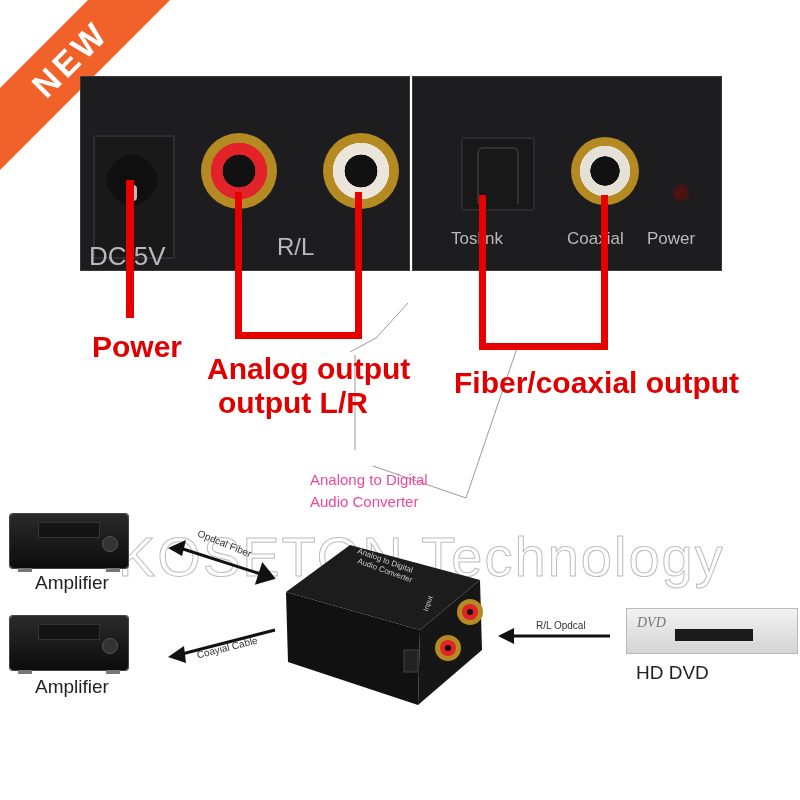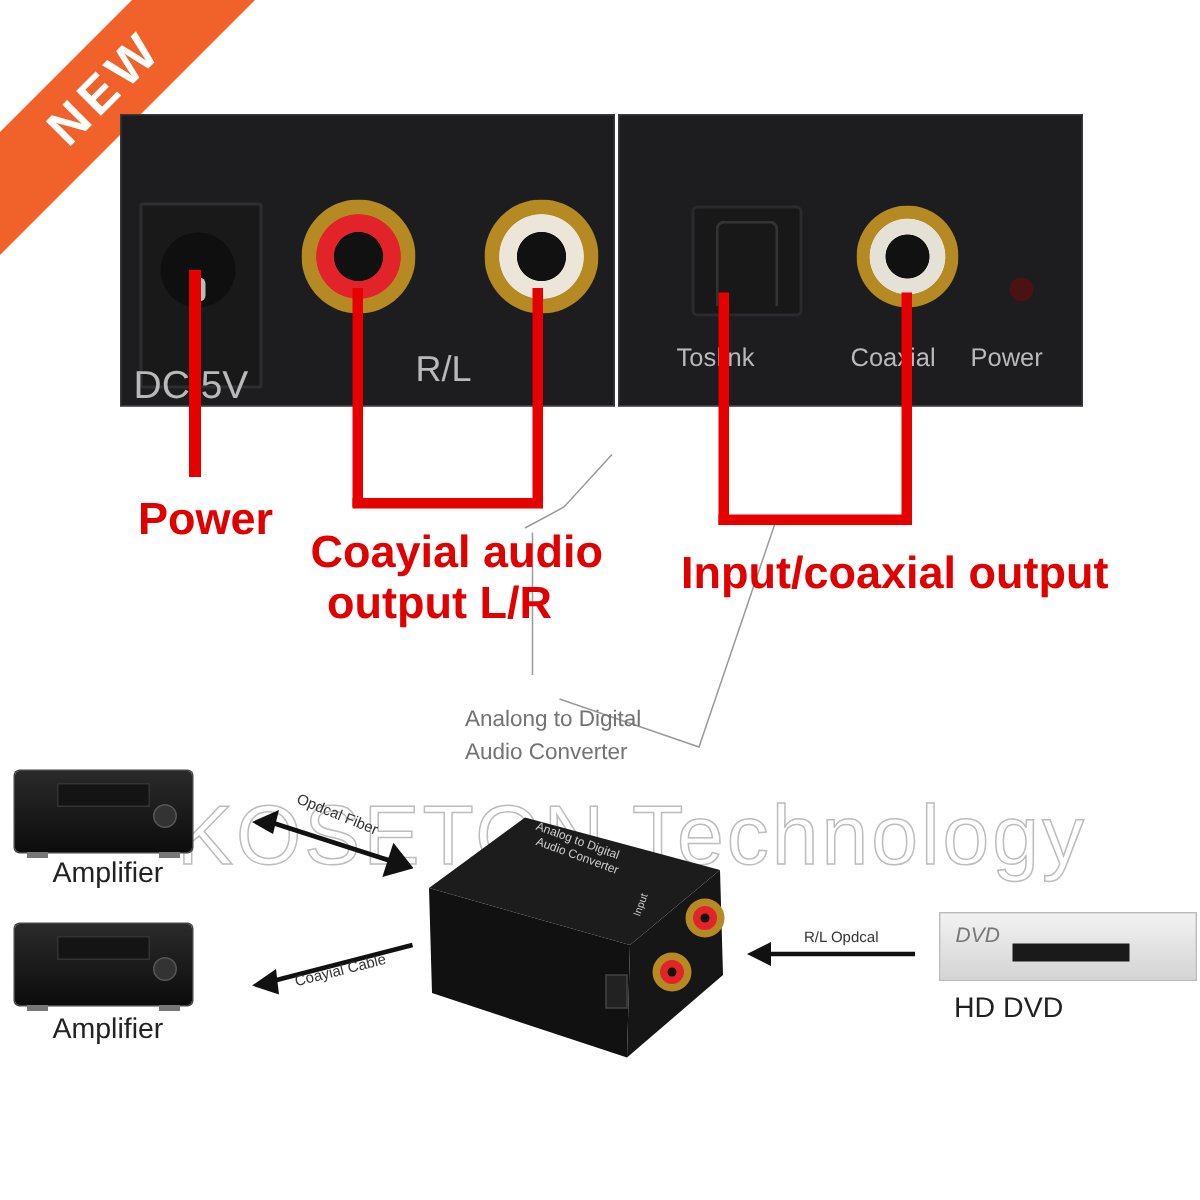--- a/index.html
+++ b/index.html
@@ -18,28 +18,28 @@
   .dc-pin{left:22px;top:30px;width:8px;height:16px;border-radius:4px;background:#bbb;}
   .rca{width:76px;height:76px;border-radius:50%;background:radial-gradient(circle,#111 0 30%,transparent 31%),radial-gradient(circle,var(--c) 0 52%,#b58a22 53% 72%,#7a5a12 73% 78%,#2a2a2a 79%);}
   .toslink{left:48px;top:60px;width:70px;height:70px;border:2px solid #2b2b2d;border-radius:4px;background:#181819;}
   .toslink-inner{left:14px;top:8px;width:38px;height:55px;border:2px solid #333;border-bottom:none;border-radius:6px 6px 0 0;}
   .led{left:260px;top:108px;width:16px;height:16px;border-radius:50%;background:#4a1212;}
   
   .wire{background:#e60000;position:absolute;}
   .redtxt{color:#e00000;font-weight:bold;position:absolute;white-space:nowrap;}
   
   svg.lines{position:absolute;left:0;top:0;}
-  .diag-txt{color:#737373;font-size:15px;position:absolute;line-height:20px;}
+  .diag-txt{color:#ec4899;font-size:15px;position:absolute;line-height:20px;}
   .device-label{color:#222;font-size:19px;position:absolute;}
   .amp{width:118px;height:54px;background:linear-gradient(#2a2a2a,#0c0c0c);border-radius:3px;position:absolute;box-shadow:0 0 0 1px #444;}
   .amp .disp{position:absolute;left:28px;top:8px;width:60px;height:14px;background:#141414;border:1px solid #333;}
   .amp .knob{position:absolute;right:10px;top:22px;width:14px;height:14px;border-radius:50%;background:#333;border:1px solid #555;}
   .amp .foot{position:absolute;bottom:-4px;width:14px;height:4px;background:#777;}
   .dvd{width:170px;height:44px;background:linear-gradient(#f2f2f2,#d4d4d4);border:1px solid #bbb;position:absolute;}
-  .dvd .logo{position:absolute;left:10px;top:6px;font-style:italic;font-family:Liberation Sans, sans-serif;font-size:14px;color:#777;}
+  .dvd .logo{position:absolute;left:10px;top:6px;font-style:italic;font-family:Liberation Serif, serif;font-size:14px;color:#777;}
   .dvd .tray{position:absolute;left:48px;top:20px;width:78px;height:12px;background:#1a1a1a;}
   .cable-txt{position:absolute;font-size:10px;color:#333;white-space:nowrap;}
   .watermark{position:absolute;left:118px;top:524px;font-size:56px;color:transparent;-webkit-text-stroke:1px #bdbdbd;letter-spacing:2px;white-space:nowrap;}
 </style>
 </head>
 <body>
 
 <div class="abs ribbon">
   <span>NEW</span>
 </div>
@@ -75,23 +75,23 @@
 
 <div class="wire" style="left:126px;top:180px;width:8px;height:138px;"></div>
 <div class="wire" style="left:235px;top:192px;width:7px;height:146px;"></div>
 <div class="wire" style="left:355px;top:192px;width:7px;height:146px;"></div>
 <div class="wire" style="left:235px;top:332px;width:127px;height:7px;"></div>
 <div class="wire" style="left:479px;top:195px;width:7px;height:155px;"></div>
 <div class="wire" style="left:601px;top:195px;width:7px;height:155px;"></div>
 <div class="wire" style="left:479px;top:343px;width:129px;height:7px;"></div>
 
 <span class="redtxt" style="left:92px;top:330px;font-size:30px;">Power</span>
-<span class="redtxt" style="left:207px;top:352px;font-size:30px;">Coayial audio</span>
+<span class="redtxt" style="left:207px;top:352px;font-size:30px;">Analog output</span>
 <span class="redtxt" style="left:218px;top:386px;font-size:30px;">output L/R</span>
-<span class="redtxt" style="left:454px;top:366px;font-size:30px;">Input/coaxial output</span>
+<span class="redtxt" style="left:454px;top:366px;font-size:30px;">Fiber/coaxial output</span>
 
 <div class="diag-txt" style="left:310px;top:470px;">Analong to Digital</div>
 <div class="diag-txt" style="left:310px;top:492px;">Audio Converter</div>
 
 <div class="watermark">KOSETON Technology</div>
 
 <div class="amp" style="left:10px;top:514px;">
   <div class="disp"></div>
     <div class="knob"></div>
   <div class="foot" style="left:8px;"></div>

